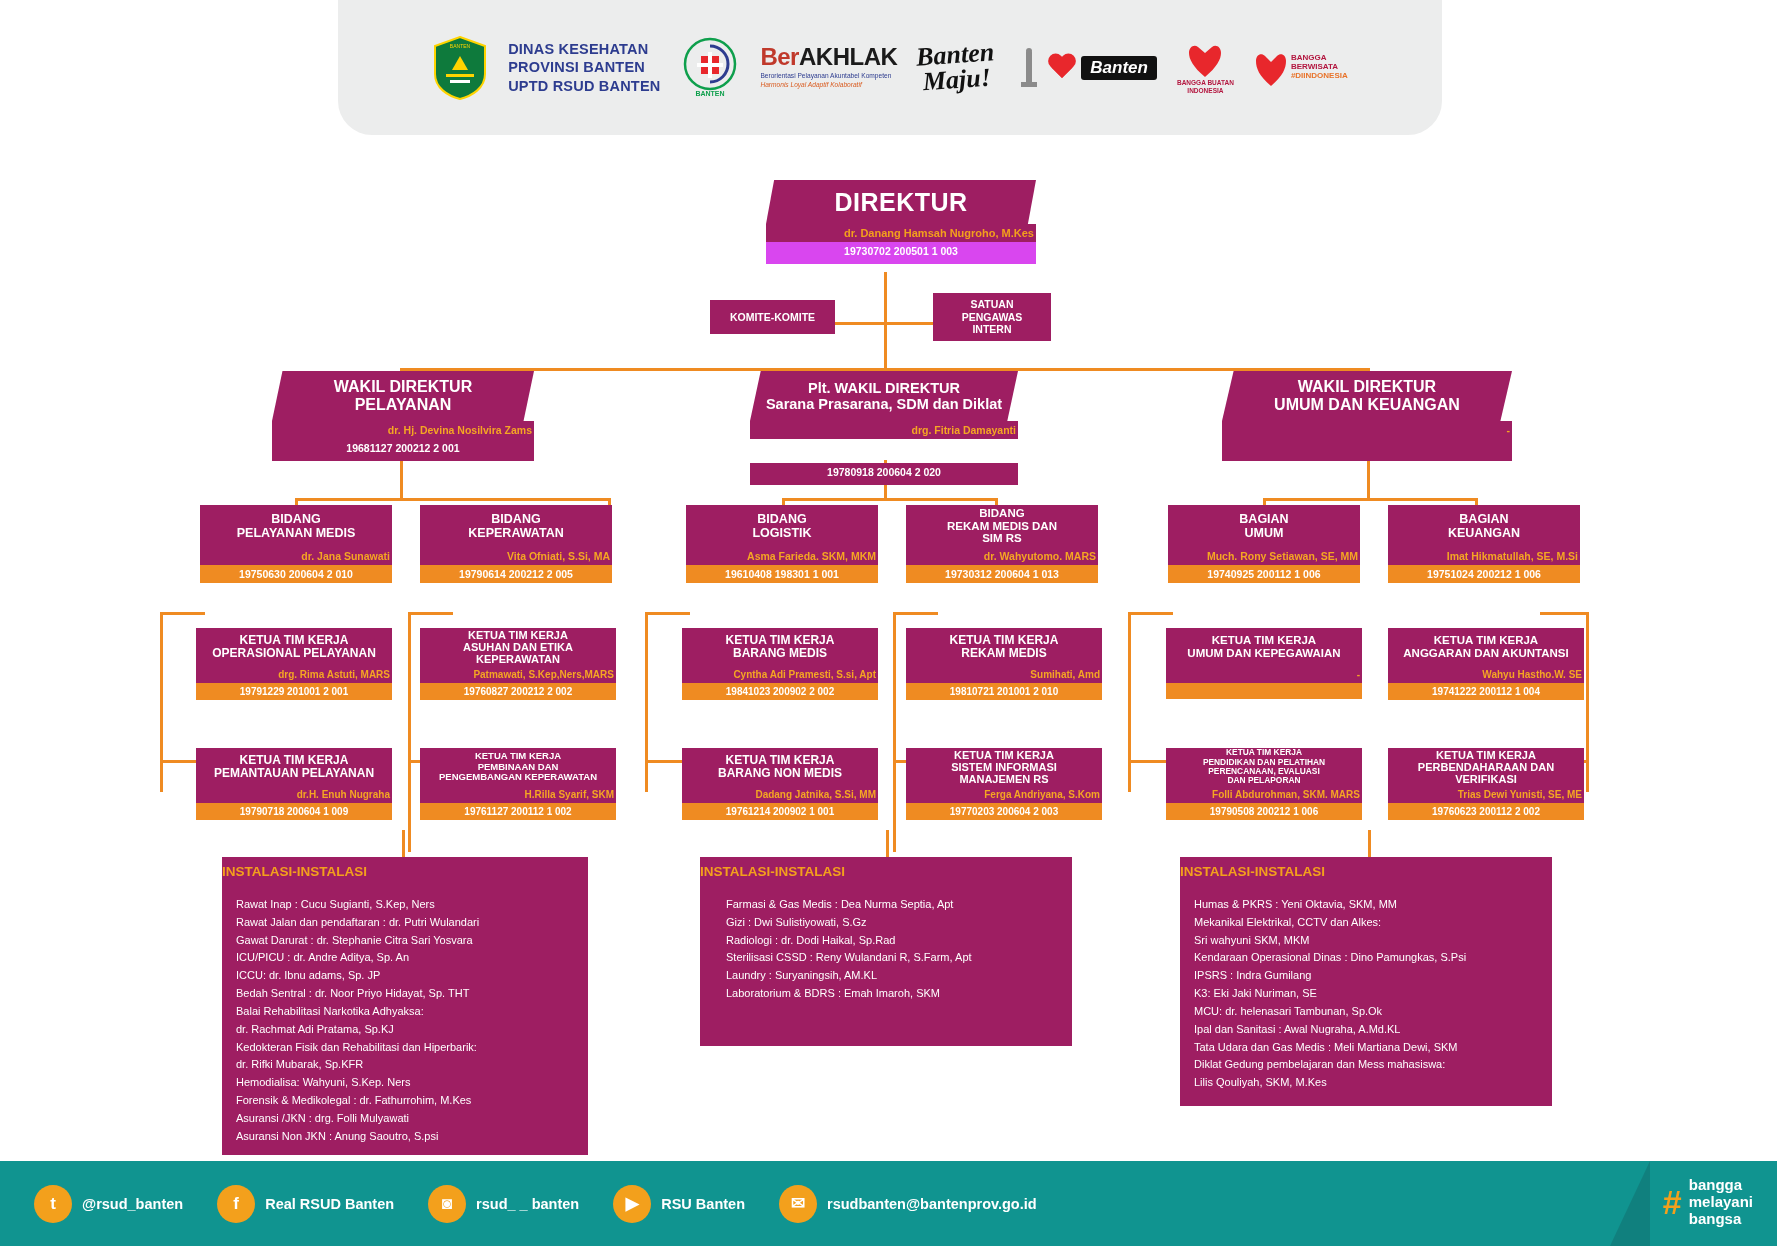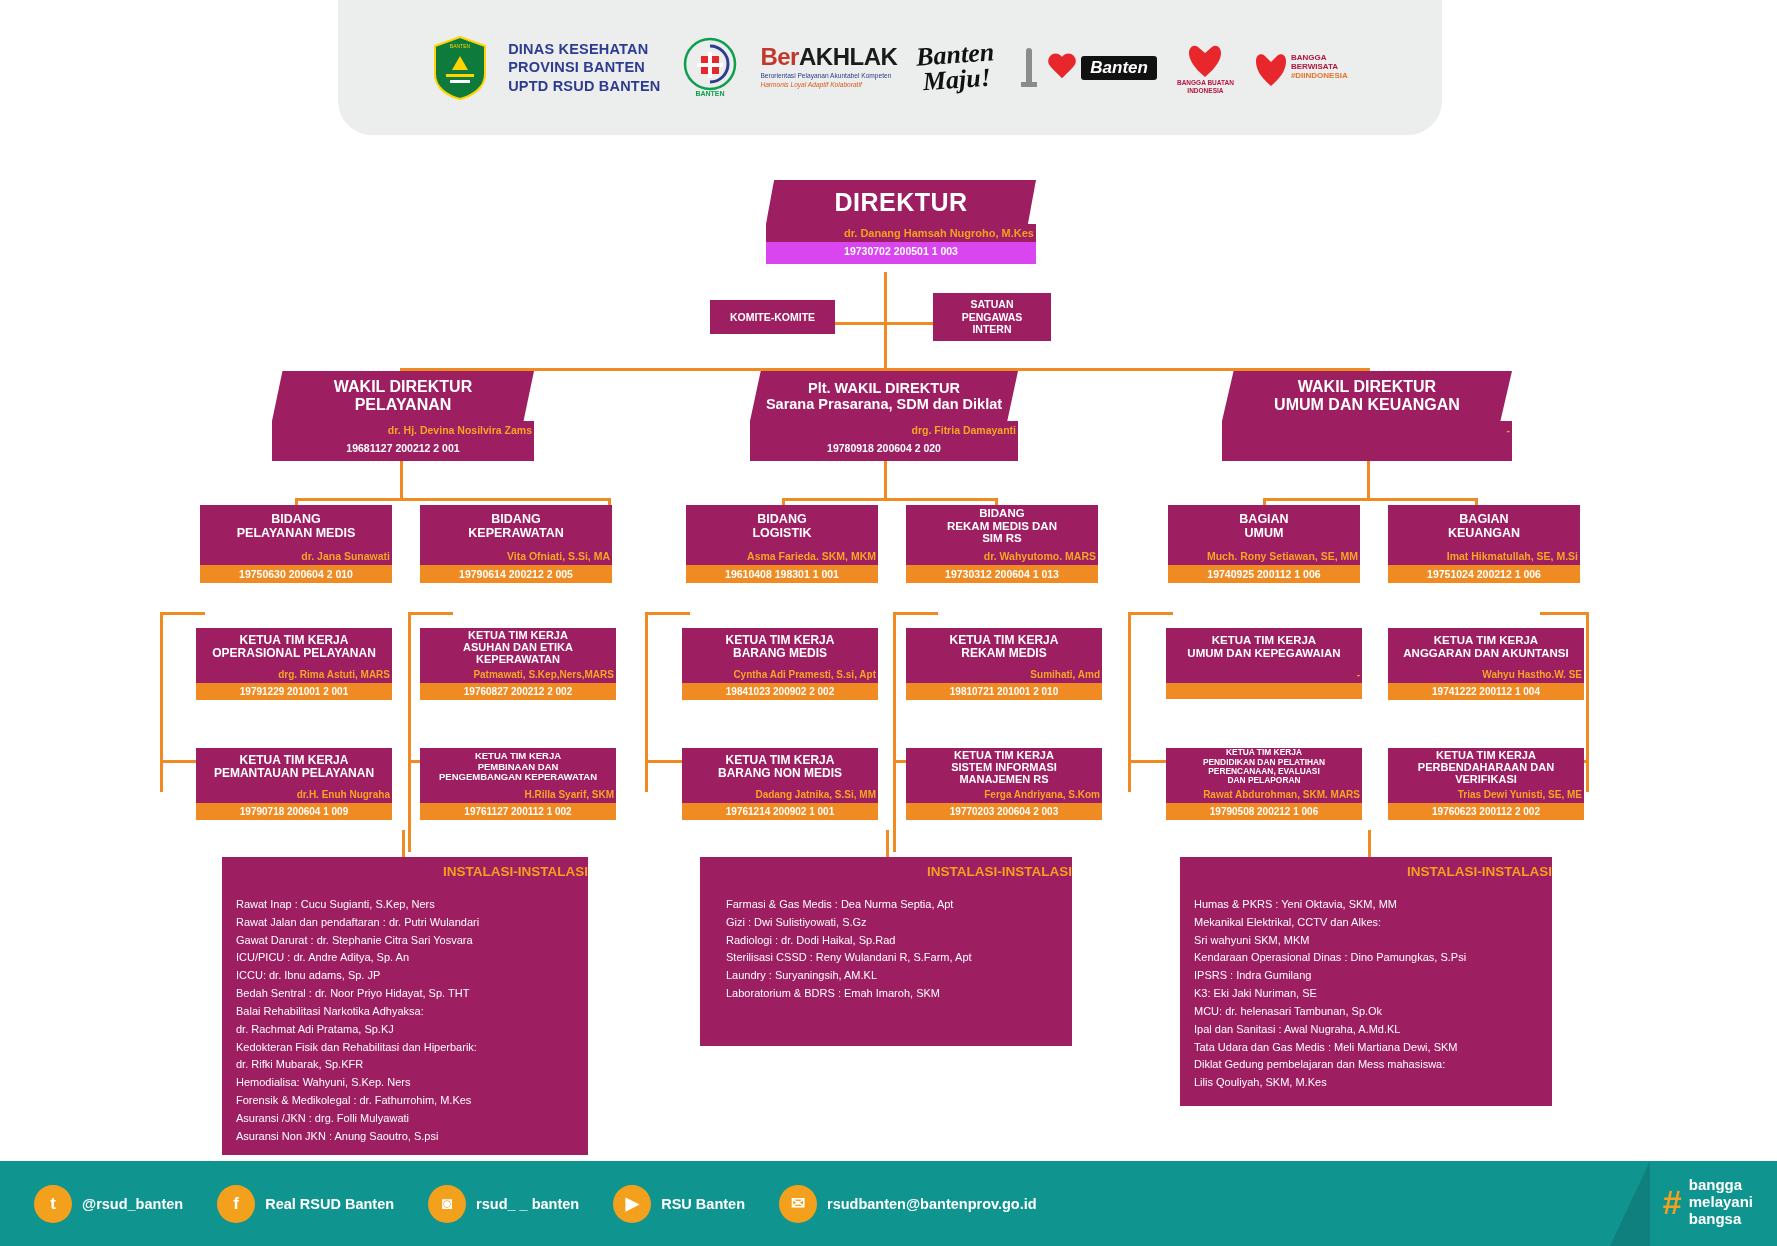--- a/index.html
+++ b/index.html
@@ -62,21 +62,21 @@
   .bidang .nd-name{font-size:10.5px;}
   .bidang .nd-nip{font-size:10.5px;}
 
   
   .ketua .nd-title{font-size:12px;height:38px;}
   .ketua.small .nd-title{font-size:8.6px;height:38px;}
   .ketua .nd-name{font-size:10px;}
   .ketua .nd-nip{font-size:10px;}
 
   
-  .inst-head{background:#9e1e62;color:#f3a01c;font-weight:bold;text-align:right;font-size:13.5px;padding:7px 0;}
+  .inst-head{background:#9e1e62;color:#f3a01c;font-weight:bold;text-align:left;font-size:13.5px;padding:7px 0;}
   .inst-body{background:#9e1e62;color:#fff;font-size:11px;line-height:1.62;padding:10px 14px;}
 
   
   .ln{position:absolute;background:#ef8b22;}
 
   
   .footer{position:absolute;left:0;bottom:0;width:1777px;height:85px;background:#109490;display:flex;align-items:center;}
   .footer .bevel{position:absolute;left:1610px;top:0;width:0;height:0;border-bottom:85px solid #10807e;border-left:40px solid transparent;}
   .soc{display:flex;align-items:center;gap:10px;margin-left:34px;color:#fff;font-size:14.5px;font-weight:bold;}
   .circ{width:38px;height:38px;border-radius:50%;background:#f3a01c;display:flex;align-items:center;justify-content:center;color:#fff;font-weight:bold;font-size:17px;}
@@ -215,21 +215,21 @@
 <div class="node wd" style="left:272px;top:371px;width:262px;">
   <div class="nd-title" style="white-space:pre-line;clip-path:polygon(4% 0,100% 0,96% 100%,0 100%);">WAKIL DIREKTUR
 PELAYANAN</div>
   <div class="nd-name">dr. Hj. Devina Nosilvira Zams</div>
   <div class="nd-nip" style="padding-bottom:7px;">19681127 200212 2 001</div>
 </div>
 <div class="node wd" style="left:750px;top:371px;width:268px;">
   <div class="nd-title" style="white-space:pre-line;font-size:14.5px;clip-path:polygon(4% 0,100% 0,96% 100%,0 100%);">Plt. WAKIL DIREKTUR
 Sarana Prasarana, SDM dan Diklat</div>
   <div class="nd-name">drg. Fitria Damayanti</div>
-  <div class="nd-nip" style="padding-bottom:7px;">19780918 200604 2 020</div>
+  <div class="nd-nip" style="padding-bottom:7px;margin-top:24px;">19780918 200604 2 020</div>
 </div>
 <div class="node wd" style="left:1222px;top:371px;width:290px;">
   <div class="nd-title" style="white-space:pre-line;clip-path:polygon(4% 0,100% 0,96% 100%,0 100%);">WAKIL DIREKTUR
 UMUM DAN KEUANGAN</div>
   <div class="nd-name">-</div>
   <div class="nd-nip" style="padding-bottom:7px;min-height:12px;"></div>
 </div>
 
 <div class="node bidang" style="left:200px;top:505px;width:192px;">
   <div class="nd-title" style="white-space:pre-line;">BIDANG
@@ -330,21 +330,21 @@
 SISTEM INFORMASI
 MANAJEMEN RS</div>
   <div class="nd-name">Ferga Andriyana, S.Kom</div>
   <div class="nd-nip">19770203 200604 2 003</div>
 </div>
 <div class="node ketua small" style="left:1166px;top:748px;width:196px;">
   <div class="nd-title" style="white-space:pre-line;font-size:8.4px;">KETUA TIM KERJA
 PENDIDIKAN DAN PELATIHAN
 PERENCANAAN, EVALUASI
 DAN PELAPORAN</div>
-  <div class="nd-name">Rawat Abdurohman, SKM. MARS</div>
+  <div class="nd-name">Folli Abdurohman, SKM. MARS</div>
   <div class="nd-nip">19790508 200212 1 006</div>
 </div>
 <div class="node ketua" style="left:1388px;top:748px;width:196px;">
   <div class="nd-title" style="white-space:pre-line;font-size:11px;">KETUA TIM KERJA
 PERBENDAHARAAN DAN
 VERIFIKASI</div>
   <div class="nd-name">Trias Dewi Yunisti, SE, ME</div>
   <div class="nd-nip">19760623 200112 2 002</div>
 </div>
 

